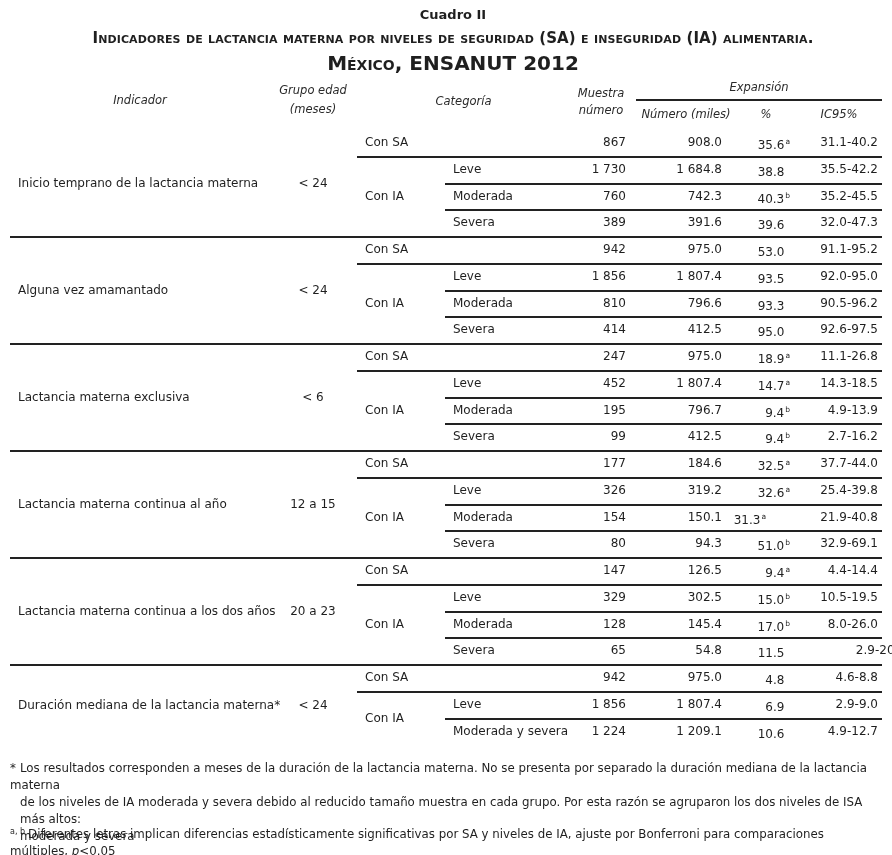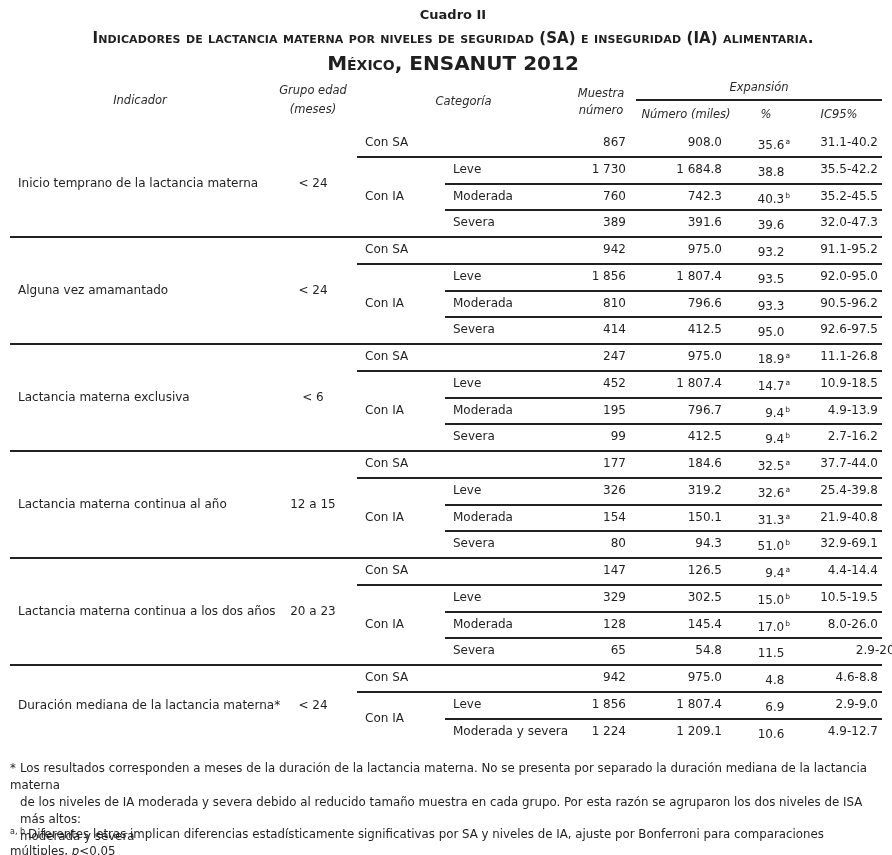--- a/index.html
+++ b/index.html
@@ -83,21 +83,21 @@
       </div>
       <div class="rule" style="left:10px;width:872px;top:236px;"></div>
     </div>
     <div>
       <div class="cell" style="left:18px;width:250px;top:276.6px;">Alguna vez amamantado</div>
       <div class="cell c" style="left:270px;width:86px;top:276.6px;">&lt; 24</div>
       <div>
         <div class="cell" style="left:365px;width:80px;top:236px;">Con SA</div>
         <div class="cell r" style="left:566px;width:60px;top:236px;">942</div>
         <div class="cell r" style="left:636px;width:86px;top:236px;">975.0</div>
-        <div class="cell r" style="left:736px;width:54px;top:236px;"><span>93.2</span><sup style="visibility:hidden;">a</sup></div>
+        <div class="cell r" style="left:736px;width:54px;top:236px;"><span>53.0</span><sup style="visibility:hidden;">a</sup></div>
         <div class="cell r" style="left:796px;width:82px;top:236px;">91.1-95.2</div>
         <div class="rule thin" style="left:357px;width:525px;top:263px;"></div>
       </div>
       <div>
         <div class="cell" style="left:365px;width:80px;top:290px;">Con IA</div>
         <div class="cell" style="left:453px;width:120px;top:262.8px;">Leve</div>
         <div class="cell r" style="left:566px;width:60px;top:262.8px;">1 856</div>
         <div class="cell r" style="left:636px;width:86px;top:262.8px;">1 807.4</div>
         <div class="cell r" style="left:736px;width:54px;top:262.8px;"><span>93.5</span><sup style="visibility:hidden;">a</sup></div>
         <div class="cell r" style="left:796px;width:82px;top:262.8px;">92.0-95.0</div>
@@ -130,21 +130,21 @@
         <div class="cell r" style="left:736px;width:54px;top:343px;"><span>18.9</span><sup>a</sup></div>
         <div class="cell r" style="left:796px;width:82px;top:343px;">11.1-26.8</div>
         <div class="rule thin" style="left:357px;width:525px;top:370px;"></div>
       </div>
       <div>
         <div class="cell" style="left:365px;width:80px;top:397px;">Con IA</div>
         <div class="cell" style="left:453px;width:120px;top:369.8px;">Leve</div>
         <div class="cell r" style="left:566px;width:60px;top:369.8px;">452</div>
         <div class="cell r" style="left:636px;width:86px;top:369.8px;">1 807.4</div>
         <div class="cell r" style="left:736px;width:54px;top:369.8px;"><span>14.7</span><sup>a</sup></div>
-        <div class="cell r" style="left:796px;width:82px;top:369.8px;">10.9-18.5</div>
+        <div class="cell r" style="left:796px;width:82px;top:369.8px;">14.3-18.5</div>
         <div class="rule thin" style="left:445px;width:437px;top:397px;"></div>
       </div>
       <div>
         <div class="cell" style="left:453px;width:120px;top:396.6px;">Moderada</div>
         <div class="cell r" style="left:566px;width:60px;top:396.6px;">195</div>
         <div class="cell r" style="left:636px;width:86px;top:396.6px;">796.7</div>
         <div class="cell r" style="left:736px;width:54px;top:396.6px;"><span>9.4</span><sup>b</sup></div>
         <div class="cell r" style="left:796px;width:82px;top:396.6px;">4.9-13.9</div>
         <div class="rule thin" style="left:445px;width:437px;top:423px;"></div>
       </div>
@@ -174,21 +174,21 @@
         <div class="cell r" style="left:566px;width:60px;top:476.8px;">326</div>
         <div class="cell r" style="left:636px;width:86px;top:476.8px;">319.2</div>
         <div class="cell r" style="left:736px;width:54px;top:476.8px;"><span>32.6</span><sup>a</sup></div>
         <div class="cell r" style="left:796px;width:82px;top:476.8px;">25.4-39.8</div>
         <div class="rule thin" style="left:445px;width:437px;top:504px;"></div>
       </div>
       <div>
         <div class="cell" style="left:453px;width:120px;top:503.6px;">Moderada</div>
         <div class="cell r" style="left:566px;width:60px;top:503.6px;">154</div>
         <div class="cell r" style="left:636px;width:86px;top:503.6px;">150.1</div>
-        <div class="cell r" style="left:736px;width:54px;top:503.6px;"><span>31.3</span><sup>a</sup></div>
+        <div class="cell r" style="left:712px;width:54px;top:503.6px;"><span>31.3</span><sup>a</sup></div>
         <div class="cell r" style="left:796px;width:82px;top:503.6px;">21.9-40.8</div>
         <div class="rule thin" style="left:445px;width:437px;top:530px;"></div>
       </div>
       <div>
         <div class="cell" style="left:453px;width:120px;top:530.4px;">Severa</div>
         <div class="cell r" style="left:566px;width:60px;top:530.4px;">80</div>
         <div class="cell r" style="left:636px;width:86px;top:530.4px;">94.3</div>
         <div class="cell r" style="left:736px;width:54px;top:530.4px;"><span>51.0</span><sup>b</sup></div>
         <div class="cell r" style="left:796px;width:82px;top:530.4px;">32.9-69.1</div>
       </div>

